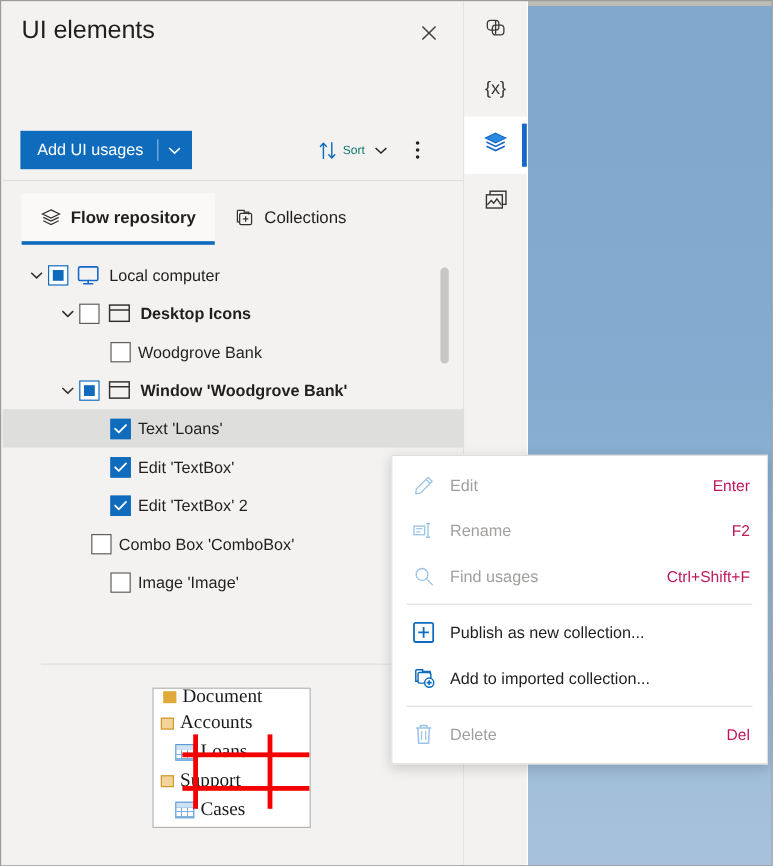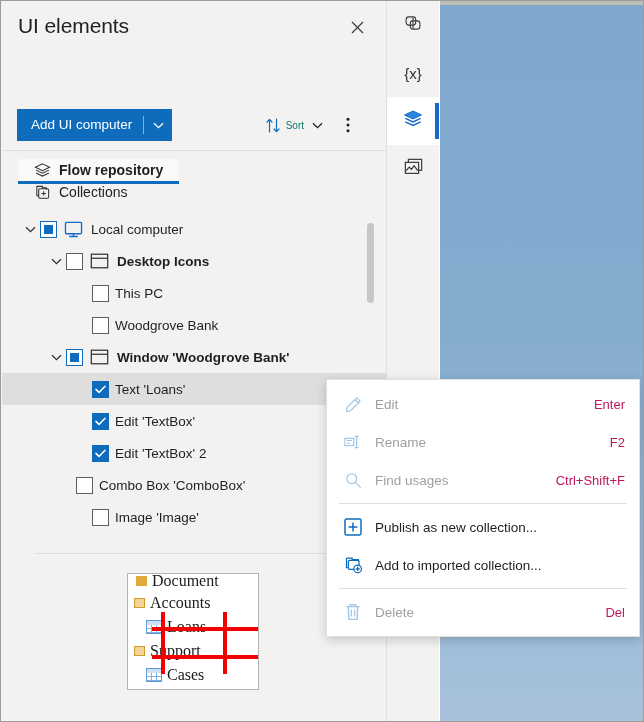--- a/index.html
+++ b/index.html
@@ -131,23 +131,22 @@
     position: absolute; right: 6px; top: 0;
     width: 30px; height: 32px;
     display: flex; align-items: center; justify-content: center;
     cursor: pointer; color: #201f1e;
   }
 
   
   .tabs {
     position: absolute;
     left: 17px; top: 158px;
-    display: flex; align-items: flex-start;
+    display: flex; align-items: center;
     height: 44px;
-    flex-direction: column;
   }
   .tab {
     display: flex; align-items: center; gap: 8px;
     padding: 0 16px; height: 40px;
     cursor: pointer;
     position: relative;
   }
   .tab.active { background: #faf9f8; }
   .tab-underline {
     position: absolute; left: 0; right: 0; bottom: -3px; height: 3px;
@@ -328,21 +327,21 @@
     <div class="close-btn">
       <svg width="13" height="13" viewBox="0 0 13 13">
           <path d="M1 1 L12 12 M12 1 L1 12" stroke="currentColor" stroke-width="1.2" fill="none"></path>
         </svg>
     </div>
   </div>
 
 
   <div class="action-bar">
     <div class="add-btn">
-      <span class="add-btn-label">Add UI computer</span>
+      <span class="add-btn-label">Add UI usages</span>
       <span class="add-btn-sep"></span>
       <span class="add-btn-caret">
         <svg width="11" height="7" viewBox="0 0 11 7">
             <path d="M1 1.3 L5.5 5.6 L10 1.3" stroke="#ffffff" stroke-width="1.3" fill="none"></path>
           </svg>
       </span>
     </div>
 
     <div class="sort-group">
       <span class="sort-icon">
@@ -419,29 +418,20 @@
           </svg>
         </span>
         <span class="cbox "></span>
         <span class="type-icon">
           <svg width="19" height="16" viewBox="0 0 20 17">
             <rect x="1.3" y="1.3" width="17.4" height="14.4" fill="none" stroke="#323130" stroke-width="1.3"></rect>
             <path d="M1.3 5.6 L18.7 5.6" stroke="#323130" stroke-width="1.3"></path>
           </svg>
         </span>
         <span class="tree-label bold">Desktop Icons</span>
-      </div>
-      <div class="tree-row" style="padding-left: 70px;">
-        <span class="chev empty">
-          <svg width="11" height="7" viewBox="0 0 11 7">
-            <path d="M1 1.3 L5.5 5.6 L10 1.3" stroke="currentColor" stroke-width="1.3" fill="none"></path>
-          </svg>
-        </span>
-        <span class="cbox "></span>
-        <span class="tree-label">This PC</span>
       </div>
       <div class="tree-row" style="padding-left: 70px;">
         <span class="chev empty">
           <svg width="11" height="7" viewBox="0 0 11 7">
             <path d="M1 1.3 L5.5 5.6 L10 1.3" stroke="currentColor" stroke-width="1.3" fill="none"></path>
           </svg>
         </span>
         <span class="cbox "></span>
         <span class="tree-label">Woodgrove Bank</span>
       </div>

